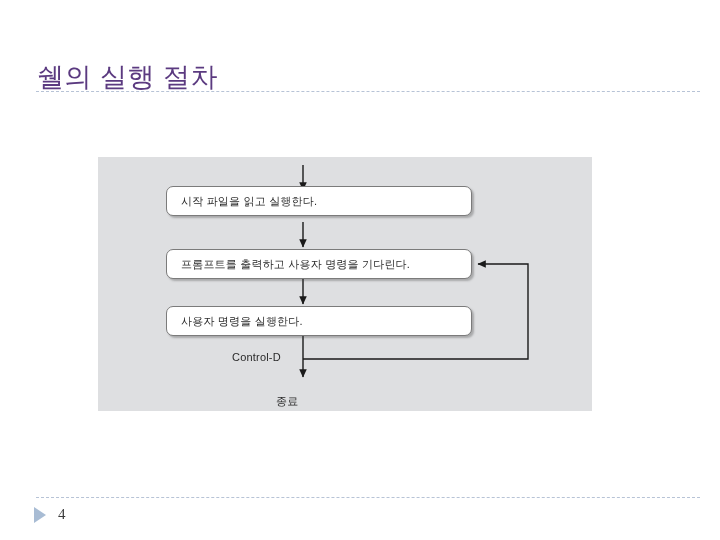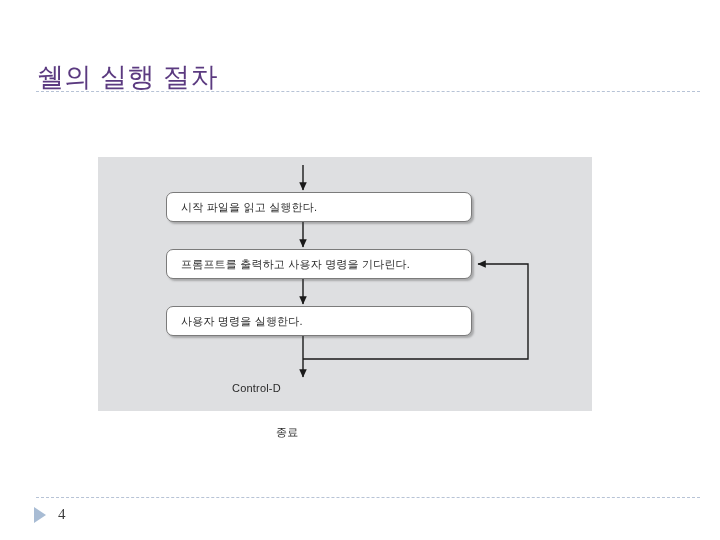--- a/index.html
+++ b/index.html
@@ -101,31 +101,30 @@
     display: flex;
     align-items: center;
   }
   .flow-box-label {
     padding-left: 14px;
     font-size: 11px;
     color: #2a2a2a;
     white-space: nowrap;
     letter-spacing: 0.2px;
   }
-  .box-1 { top: 35px; }
+  .box-1 { top: 29px; }
   .box-2 { top: 92px; }
   .box-3 { top: 149px; }
 
   .edge-label {
     position: absolute;
     font-size: 11px;
     color: #2a2a2a;
     white-space: nowrap;
     letter-spacing: 0.2px;
-    margin-top: 31px;
   }
   .label-control-d {
     left: 134px;
     top: 194px;
   }
   .label-end {
     left: 178px;
     top: 237px;
   }
 </style>

